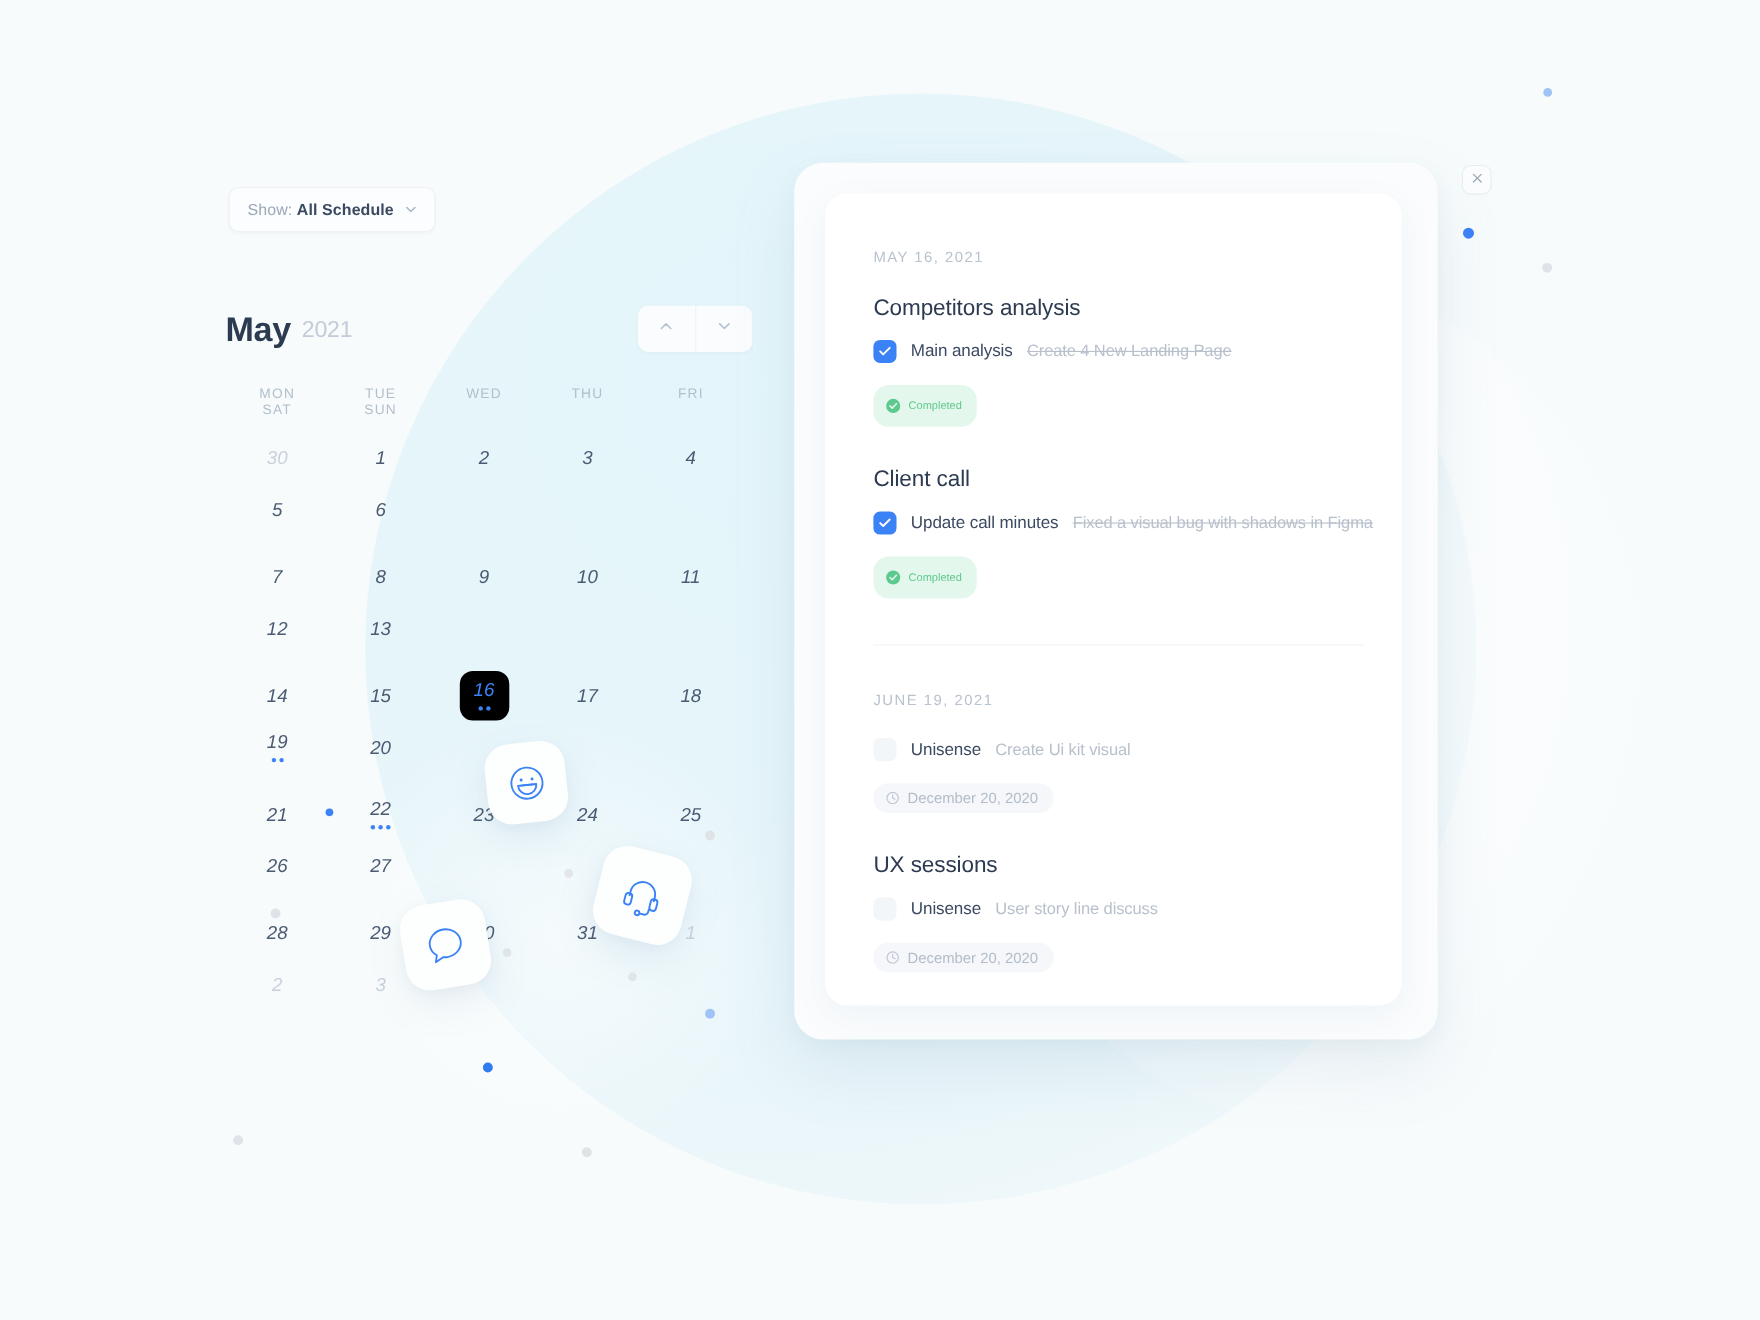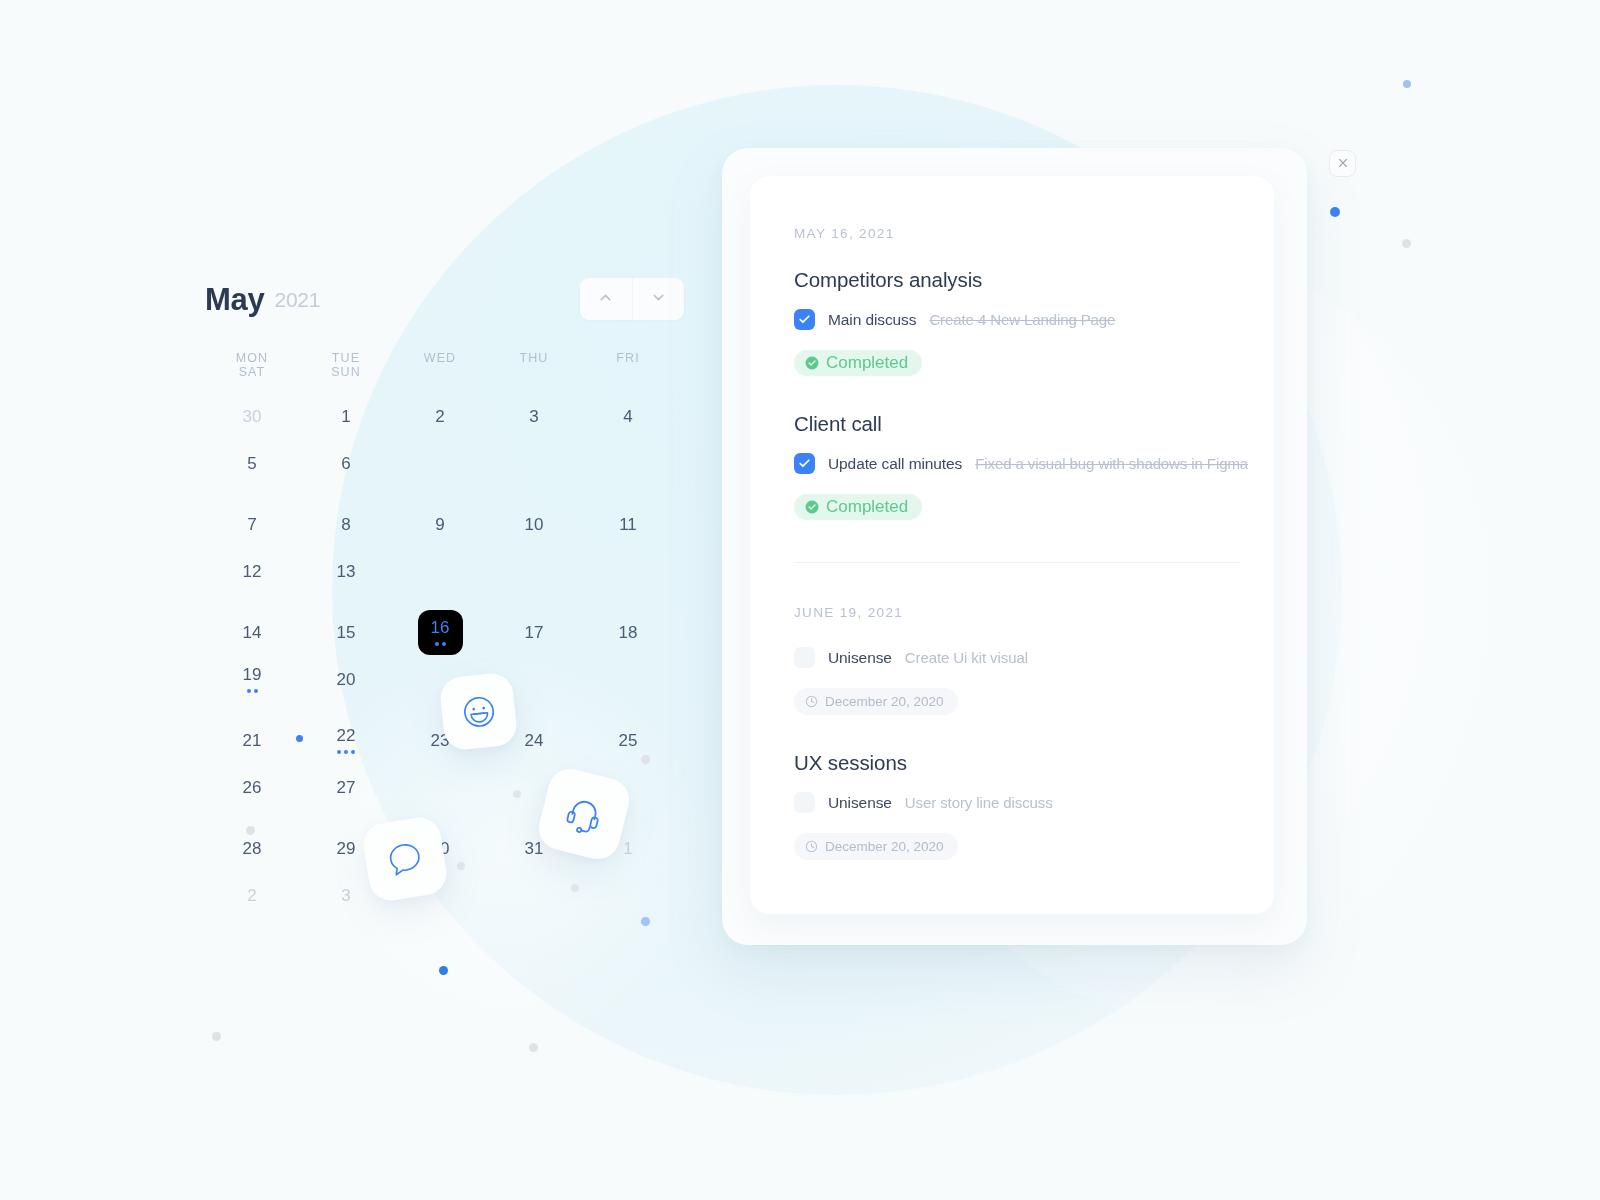--- a/index.html
+++ b/index.html
@@ -161,20 +161,21 @@
     flex-direction: column;
     align-items: center;
     justify-content: center;
     position: relative;
   }
   .day-num {
     font-size: 17px;
     color: #4a5b73;
     font-weight: 400;
     line-height: 1;
+    font-style: italic;
   }
   .day-cell.muted .day-num { color: #c8d1dc; }
   .day-inner.selected {
     background: #000000;
   }
   .day-cell.selected .day-num { color: #3b82f6; font-weight: 500; }
   .dots {
     display: flex;
     gap: 3px;
     margin-top: 5px;
@@ -262,25 +263,25 @@
     color: #b8c0cc;
     margin-left: 13px;
     letter-spacing: -0.1px;
   }
   .task-note.struck { text-decoration: line-through; }
 
   .badge {
     display: inline-flex;
     align-items: center;
     gap: 7px;
-    height: 26px;
+    height: 38px;
     padding: 0 14px 0 11px;
     border-radius: 14px;
     background: #e4f7ec;
-    font-size: 17px;
+    font-size: 10px;
     color: #5ec98e;
   }
   .chip {
     display: inline-flex;
     align-items: center;
     gap: 7px;
     height: 27px;
     padding: 0 14px 0 11px;
     border-radius: 14px;
     background: #f5f7fa;
@@ -325,20 +326,29 @@
       <span class="dot" style="left: 513px; top: 790px; width: 8px; height: 8px; background: rgb(227, 231, 236);"></span>
       <span class="dot" style="left: 246px; top: 826px; width: 9px; height: 9px; background: rgb(223, 227, 232);"></span>
       <span class="dot" style="left: 457px; top: 862px; width: 8px; height: 8px; background: rgb(227, 231, 236);"></span>
       <span class="dot" style="left: 571px; top: 884px; width: 8px; height: 8px; background: rgb(227, 231, 236);"></span>
       <span class="dot" style="left: 641px; top: 917px; width: 9px; height: 9px; background: rgb(157, 196, 245);"></span>
       <span class="dot" style="left: 439px; top: 966px; width: 9px; height: 9px; background: rgb(47, 124, 240);"></span>
       <span class="dot" style="left: 212px; top: 1032px; width: 9px; height: 9px; background: rgb(223, 227, 232);"></span>
       <span class="dot" style="left: 529px; top: 1043px; width: 9px; height: 9px; background: rgb(223, 227, 232);"></span>
     </div>
 
+  <div class="show-select">
+    <span class="lbl">Show:</span>
+    <span class="val">All Schedule</span>
+    <span class="chev">
+      <svg width="15" height="15" viewBox="0 0 24 24" fill="none" stroke="#aab6c4" stroke-width="2.1" stroke-linecap="round" stroke-linejoin="round">
+          <polyline points="6 9 12 15 18 9"></polyline>
+        </svg>
+    </span>
+  </div>
 
   <div class="cal">
     <div class="cal-head">
       <span class="cal-title">May</span>
       <span class="cal-year">2021</span>
       <div class="nav-group">
         <div class="nav-btn">
           <span>
             <svg width="17" height="17" viewBox="0 0 24 24" fill="none" stroke="#b6c2d0" stroke-width="2.1" stroke-linecap="round" stroke-linejoin="round">
                 <polyline points="18 15 12 9 6 15"></polyline>
@@ -604,21 +614,21 @@
         <div style="margin-top: 0px;">
           <div class="sec-date">MAY 16, 2021</div>
           <div style="margin-top: 27px;">
             <div class="task-title">Competitors analysis</div>
             <div class="task-row" style="margin-top: 17px;">
               <div class="cbx checked">
                 <svg width="13" height="13" viewBox="0 0 24 24" fill="none" stroke="#ffffff" stroke-width="3.2" stroke-linecap="round" stroke-linejoin="round">
                   <polyline points="20 6 9 17 4 12"></polyline>
                 </svg>
               </div>
-              <span class="task-name">Main discuss</span>
+              <span class="task-name">Main analysis</span>
               <span class="task-note struck">Create 4 New  Landing Page</span>
             </div>
             <div style="margin-top: 20px;"><span class="badge">
                 <span style="display: flex;">
                   <svg width="14" height="14" viewBox="0 0 24 24" fill="#5ec98e" stroke="none">
                     <circle cx="12" cy="12" r="11"></circle>
                     <polyline points="17 8.5 10.5 15.5 7 12" fill="none" stroke="#e4f7ec" stroke-width="2.4" stroke-linecap="round" stroke-linejoin="round"></polyline>
                   </svg>
                 </span>
                 <span>Completed</span>

